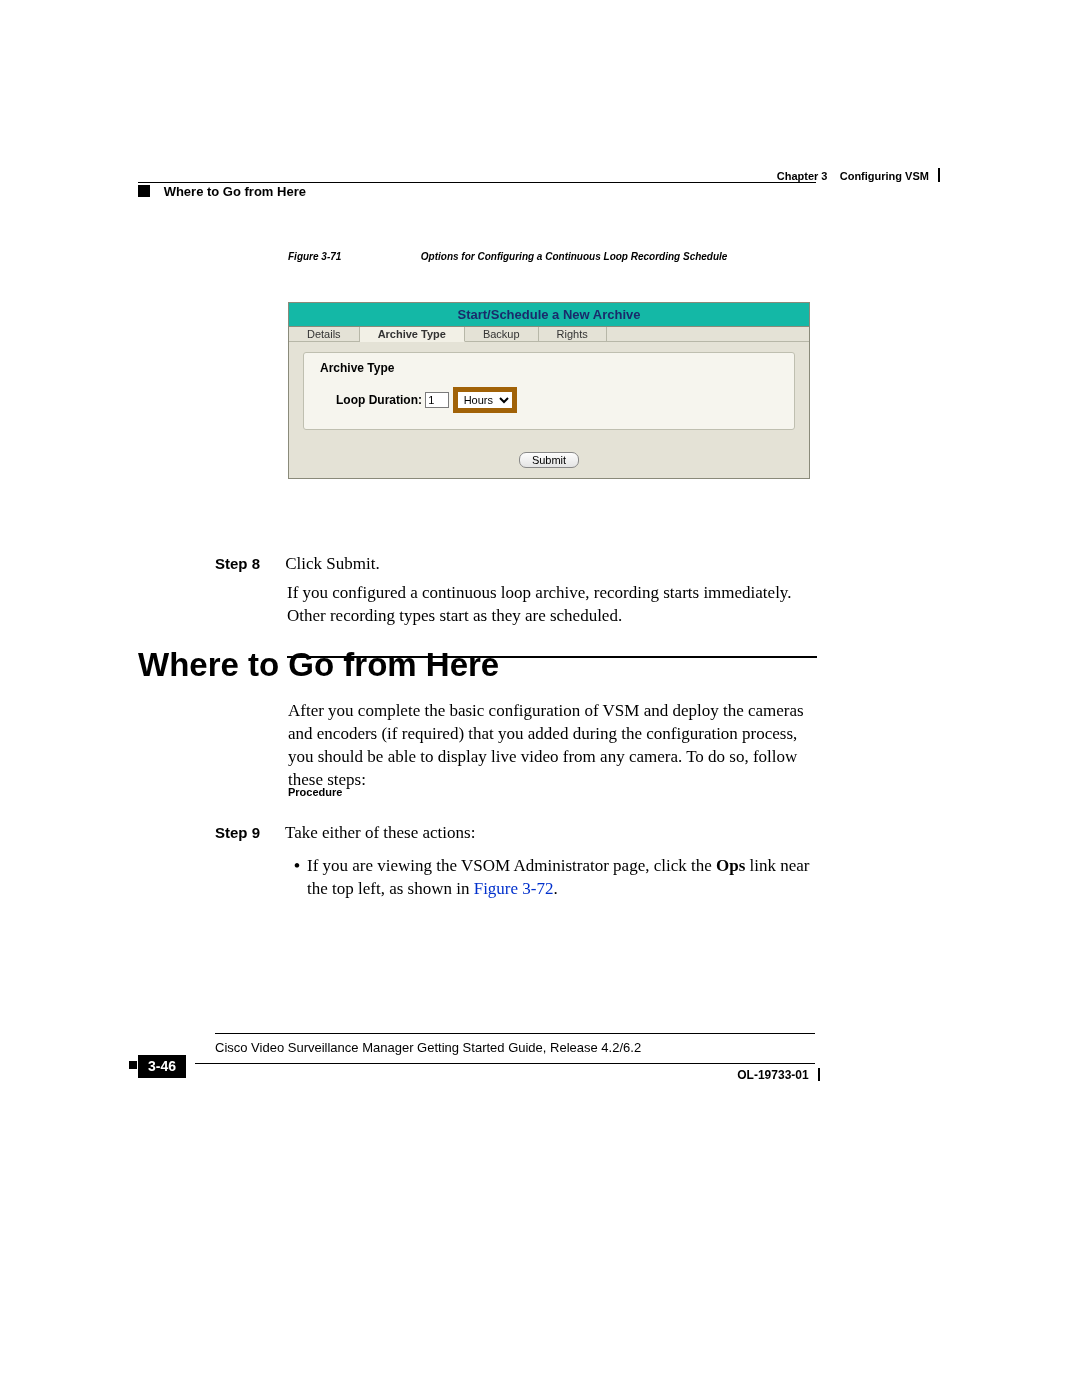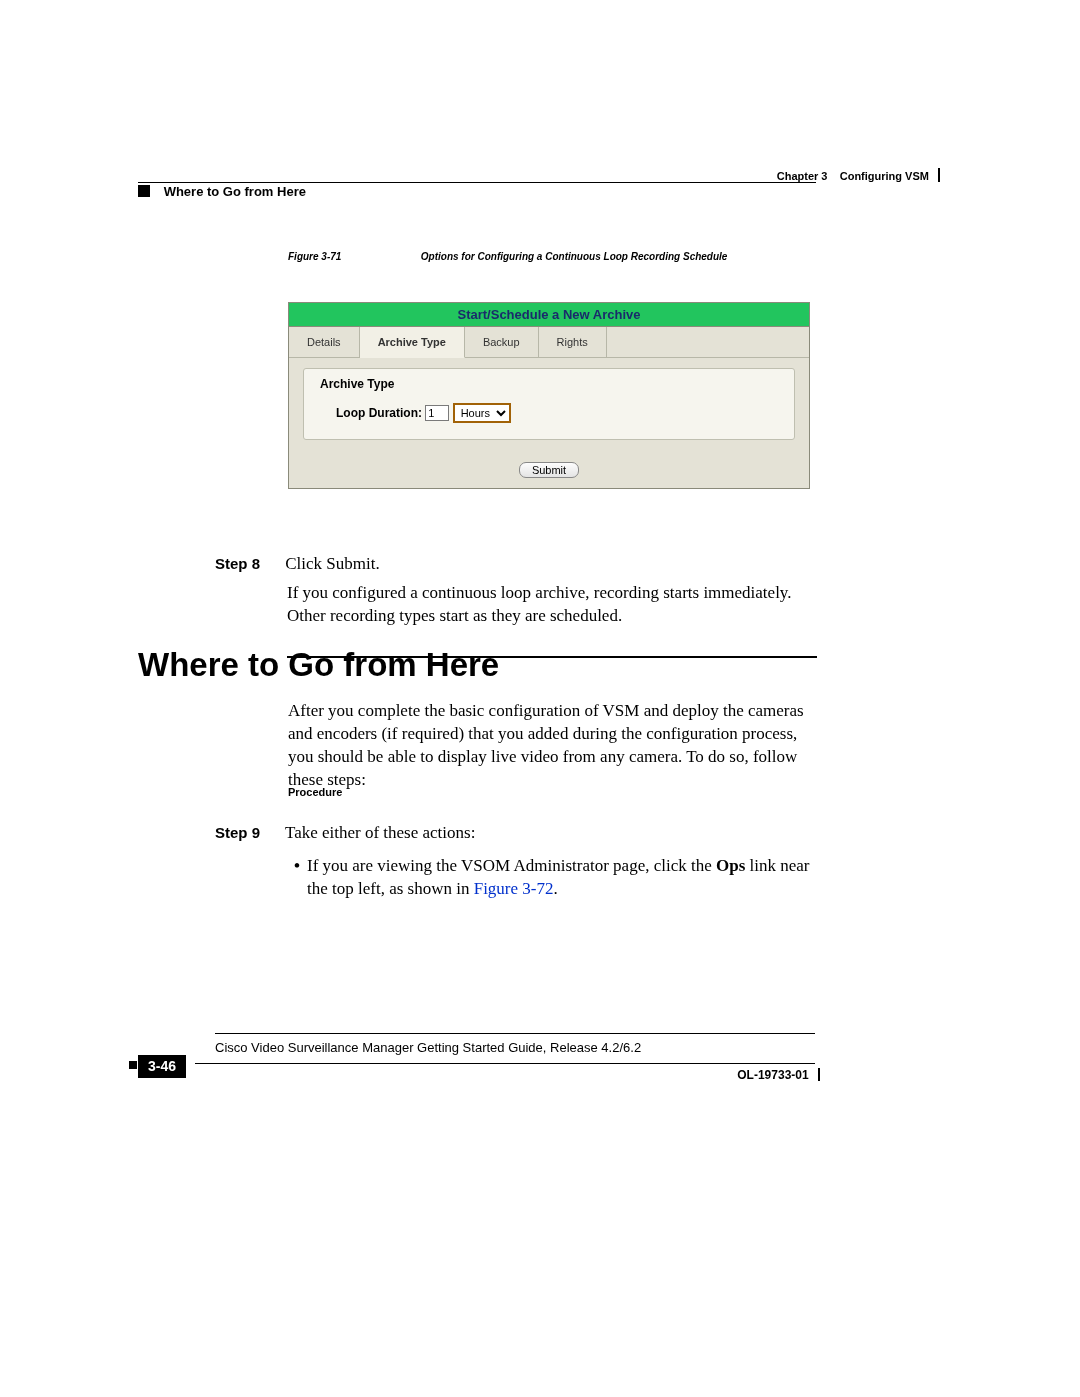--- a/index.html
+++ b/index.html
@@ -64,34 +64,34 @@
     position:absolute;
     left:288px;
     top:302px;
     width:520px;
     background:#e4e2d6;
     border:1px solid #8a8a7a;
     font-family: Arial, Helvetica, sans-serif;
     font-size:12px;
   }
   .panel-title {
-    background:#22c55e;
+    background:#14b8a6;
     border-bottom:1px solid #8a8a7a;
     text-align:center;
     font-weight:bold;
     color:#1a2a6b;
     padding:4px 0;
     font-size:13px;
   }
   .tabs {
     display:flex;
     border-bottom:1px solid #b7b7a8;
   }
   .tab {
-    padding:9px 18px;
+    padding:1px 18px;
     font-size:11px;
     border-right:1px solid #b7b7a8;
     background:#e4e2d6;
     color:#333;
   }
   .tab.active {
     background:#f2f0e6;
     font-weight:bold;
     border-bottom:1px solid #f2f0e6;
     margin-bottom:-1px;
@@ -119,21 +119,21 @@
   .radios .selected { border:1px dotted #333; padding:1px 2px; }
   .loopdur {
     font-size:12px; font-weight:bold;
     margin-left:18px;
   }
   .loopdur input.num {
     width:18px; font-family:Arial; font-size:11px; padding:1px 2px;
     border:1px solid #7a7a7a;
   }
   .loopdur select {
-    font-size:11px; border:2px solid #a16207; background:#fff; padding:1px 2px;
+    font-size:11px; border:5px solid #a16207; background:#fff; padding:1px 2px;
     color:#000;
   }
   .submit-row {
     text-align:center;
     background:#e4e2d6;
     padding:8px 0 10px 0;
   }
   .submit-row button {
     font-size:11px;
     padding:1px 12px;

